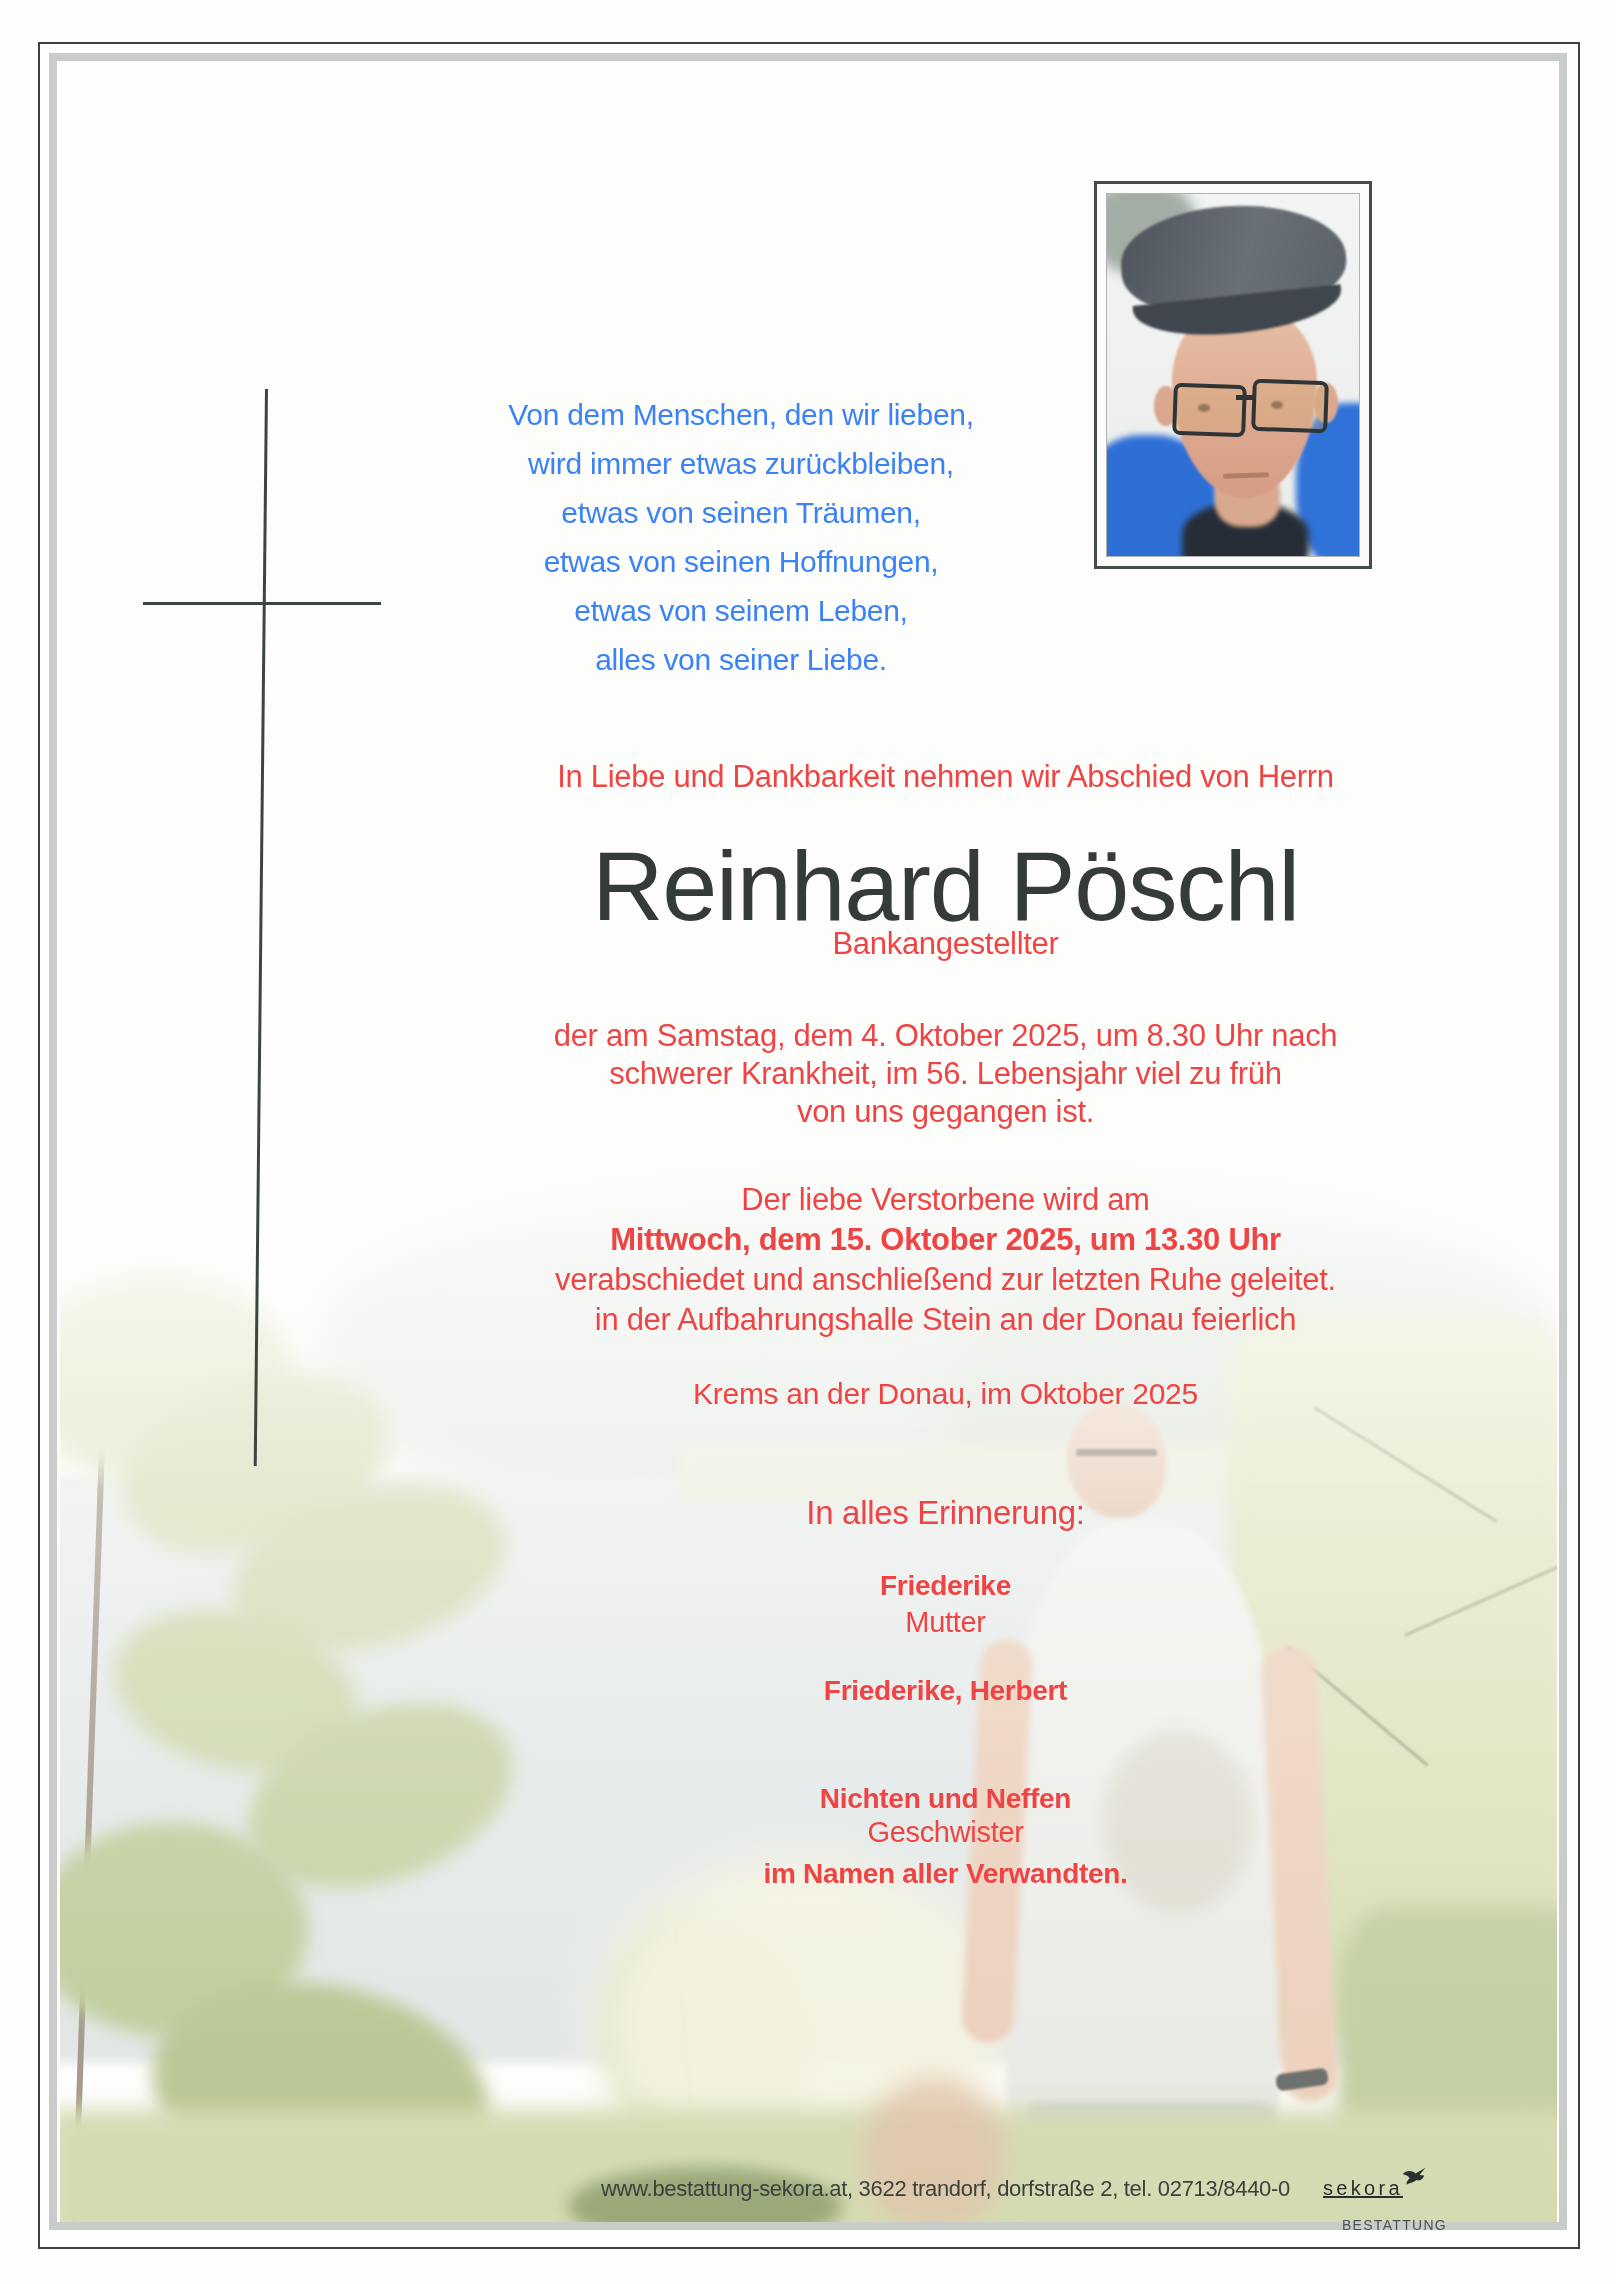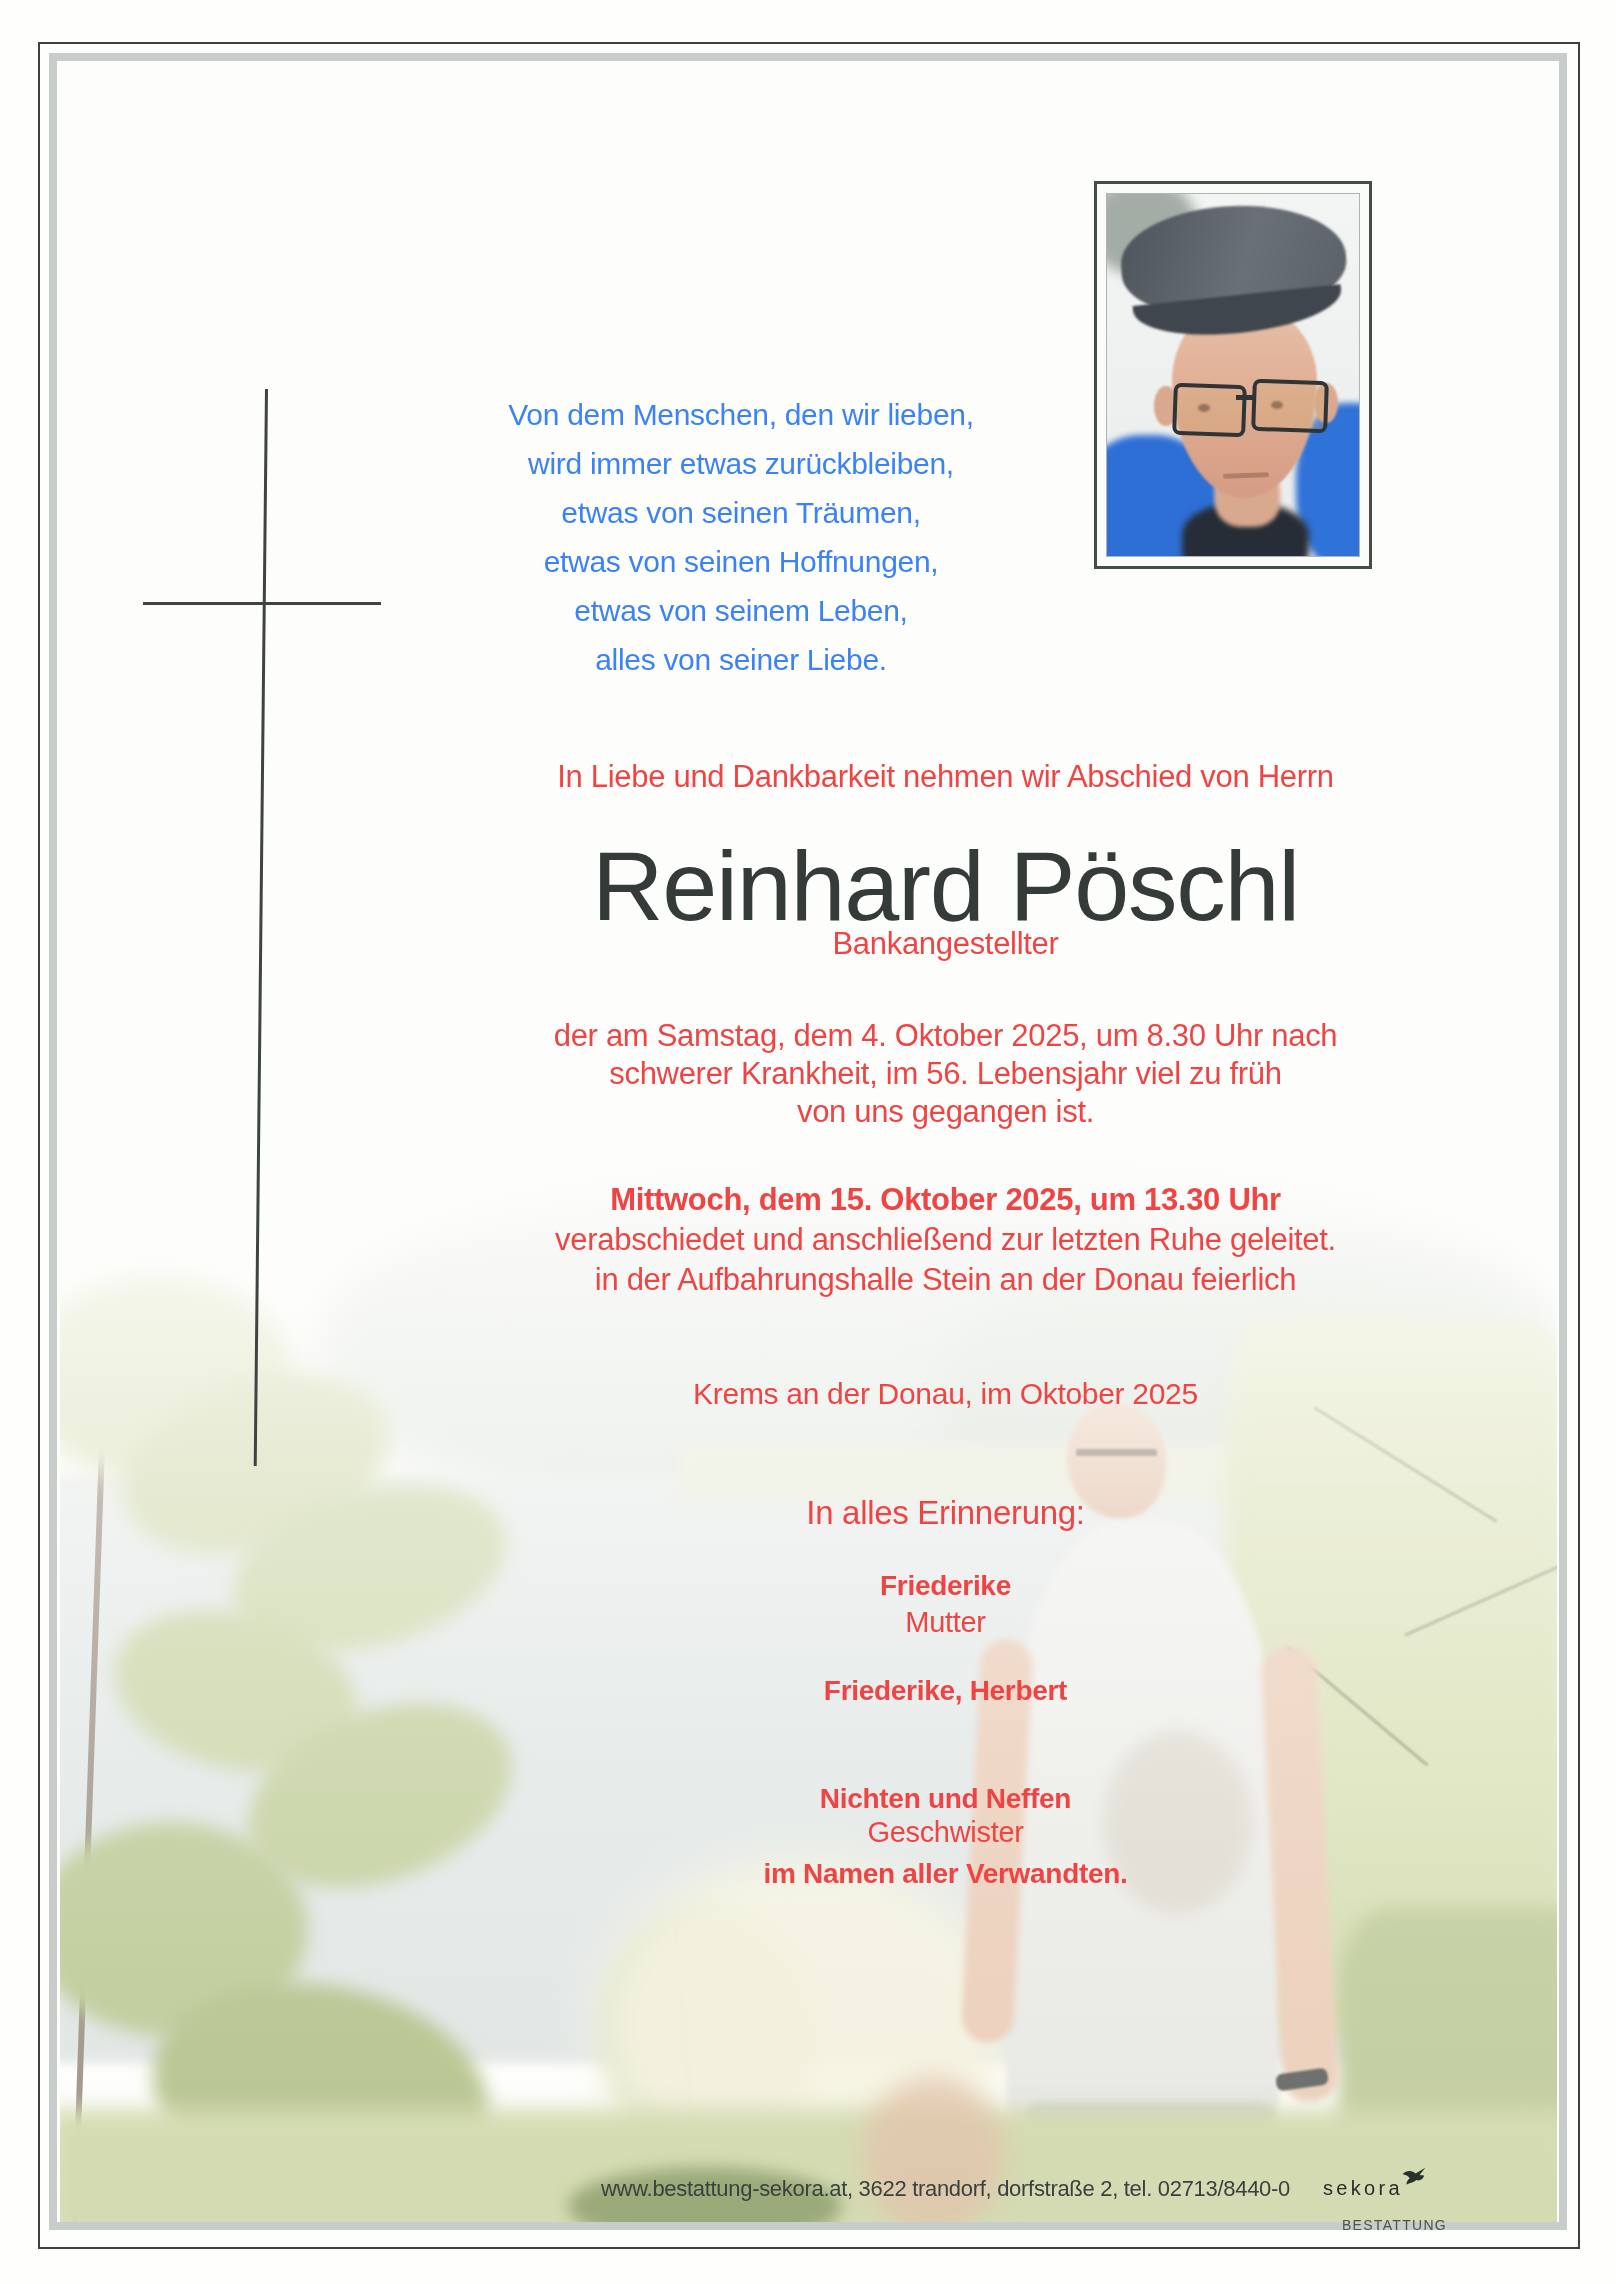--- a/index.html
+++ b/index.html
@@ -61,21 +61,21 @@
   .place { top:1377px; font-size:30px; }
   .memhead { top:1494px; font-size:33px; }
   .mname { font-size:28px; font-weight:700; }
   .mrel  { font-size:29px; }
   .m0n { top:1570px; } .m0r { top:1606px; }
   .m1n { top:1675px; } .m1r { top:1816px; }
   .m2n { top:1783px; } .m3n { top:1858px; }
   .contact { top:2176px; font-size:22px; color:#3a403e; }
   
   .logo { position:absolute; left:1323px; top:2177px; width:124px; z-index:10; }
-  .logo-word { font-size:20px; letter-spacing:3.3px; color:#282e2d; }
+  .logo-word { font-size:20px; letter-spacing:3.3px; color:#282e2d;text-decoration:underline; }
   .logo-sub  { font-size:14px; letter-spacing:1.3px; color:#4b514f; margin-top:17px; padding-left:6.5px;text-align:right; }
   .bird { position:absolute; left:77px; top:-10.4px; width:26px; height:21px; }
 </style>
 </head>
 <body>
 
 <div id="page">
 
   <div class="bg">
 
@@ -164,20 +164,21 @@
   <div class="tblock name">Reinhard Pöschl</div>
   <div class="tblock prof">Bankangestellter</div>
 
   <div class="tblock para para1">
     <div>der am Samstag, dem 4. Oktober 2025, um 8.30 Uhr nach</div>
     <div>schwerer Krankheit, im 56. Lebensjahr viel zu früh</div>
     <div>von uns gegangen ist.</div>
   </div>
 
   <div class="tblock farewell">
+    <div>Der liebe Verstorbene wird am</div>
     <div class="bold">Mittwoch, dem 15. Oktober 2025, um 13.30 Uhr</div>
     <div>verabschiedet und anschließend zur letzten Ruhe geleitet.</div>
     <div>in der Aufbahrungshalle Stein an der Donau feierlich</div>
   </div>
 
   <div class="tblock place">Krems an der Donau, im Oktober 2025</div>
 
   <div class="tblock memhead">In alles Erinnerung:</div>
   <div class="tblock mname m0n">Friederike</div>
   <div class="tblock mrel m0r">Mutter</div>

